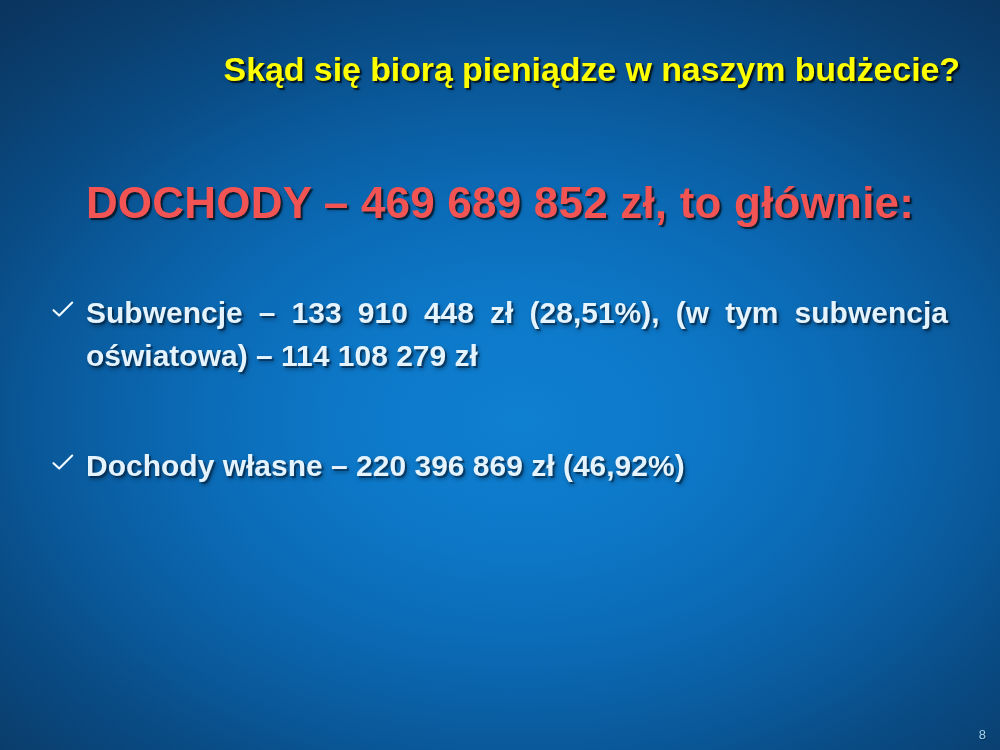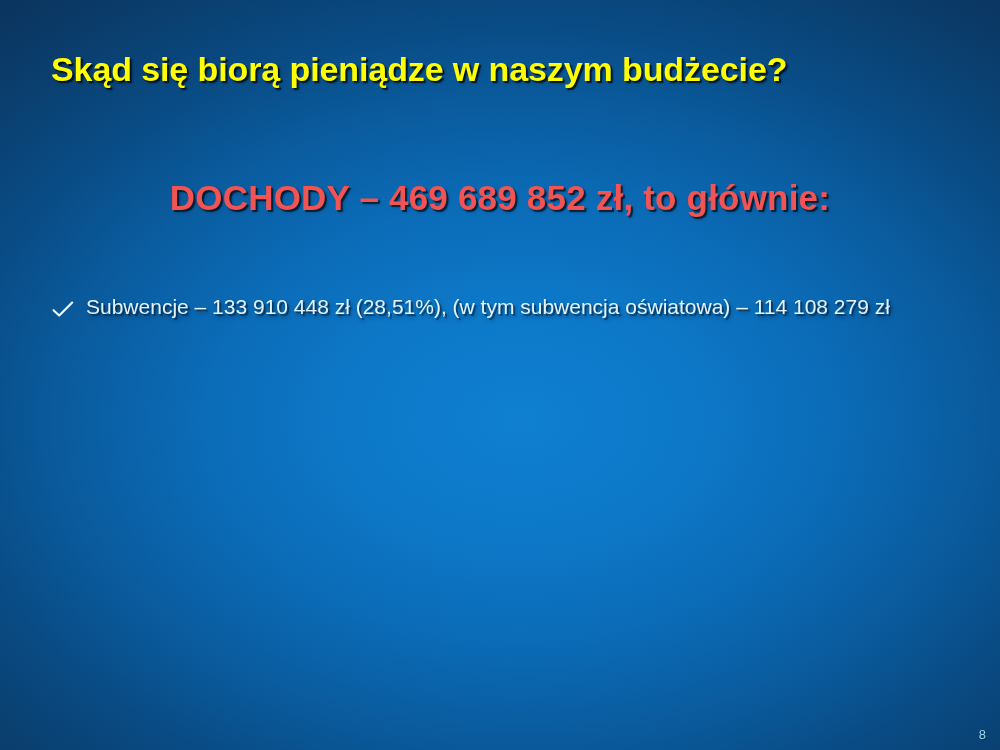--- a/index.html
+++ b/index.html
@@ -27,22 +27,22 @@
         #0a3f6f 88%,
         #0a3560 100%);
   }
 
   
   .title-block {
     position: absolute;
     left: 0;
     right: 0;
     top: 50px;
-    text-align: left;
-    padding: 0 51px;
+    text-align: right;
+    padding: 0 40px;
     box-sizing: border-box;
   }
   .title-text {
     display: inline-block;
     font-size: 34px;
     font-weight: bold;
     color: #ffff00;
     letter-spacing: -0.1px;
     text-shadow:
       2px 2px 0 rgba(0,0,0,0.55),
@@ -55,21 +55,21 @@
     position: absolute;
     left: 0;
     right: 0;
     top: 178px;
     text-align: center;
     padding: 0 40px;
     box-sizing: border-box;
   }
   .subtitle-text {
     display: inline-block;
-    font-size: 35px;
+    font-size: 44px;
     font-weight: bold;
     color: #f25353;
     letter-spacing: 0.2px;
     text-shadow:
       2px 2px 0 rgba(0,0,0,0.50),
       2px 2px 3px rgba(0,0,0,0.40);
     white-space: nowrap;
   }
 
   
@@ -97,22 +97,22 @@
     color: #f2fbff;
     font-size: 19px;
     text-shadow: 1px 1px 2px rgba(0,0,0,0.45);
   }
   .check-icon svg {
     display: block;
   }
 
   .bullet-text {
     flex: 1 1 auto;
-    font-size: 21px;
-    font-weight: normal;
+    font-size: 30px;
+    font-weight: bold;
     line-height: 1.42;
     color: #e4f3fc;
     text-shadow:
       2px 2px 0 rgba(3,32,62,0.55),
       2px 3px 4px rgba(0,0,0,0.40);
     white-space: pre-line;
   }
   .bullet-text.justify {
     text-align: justify;
     text-align-last: left;
@@ -147,18 +147,26 @@
     <div class="bullet-row">
       <span class="check-icon">
         <svg width="22" height="18" viewBox="0 0 22 18" aria-hidden="true">
           <path d="M1.5 9.2 L7.2 14.6 L20.2 1.6" fill="none" stroke="#f2fbff" stroke-width="2.1" stroke-linecap="round" stroke-linejoin="round"></path>
         </svg>
       </span>
       <div class="bullet-text justify">Subwencje – 133 910 448 zł (28,51%), (w tym subwencja oświatowa) – 114 108 279 zł</div>
     </div>
 
 
+    <div class="bullet-row">
+      <span class="check-icon">
+        <svg width="22" height="18" viewBox="0 0 22 18" aria-hidden="true">
+          <path d="M1.5 9.2 L7.2 14.6 L20.2 1.6" fill="none" stroke="#f2fbff" stroke-width="2.1" stroke-linecap="round" stroke-linejoin="round"></path>
+        </svg>
+      </span>
+      <div class="bullet-text">Dochody własne – 220 396 869 zł (46,92%)</div>
+    </div>
 
   </div>
 
   <div class="page-number">8</div>
 
 </div>
 
 </body></html>

